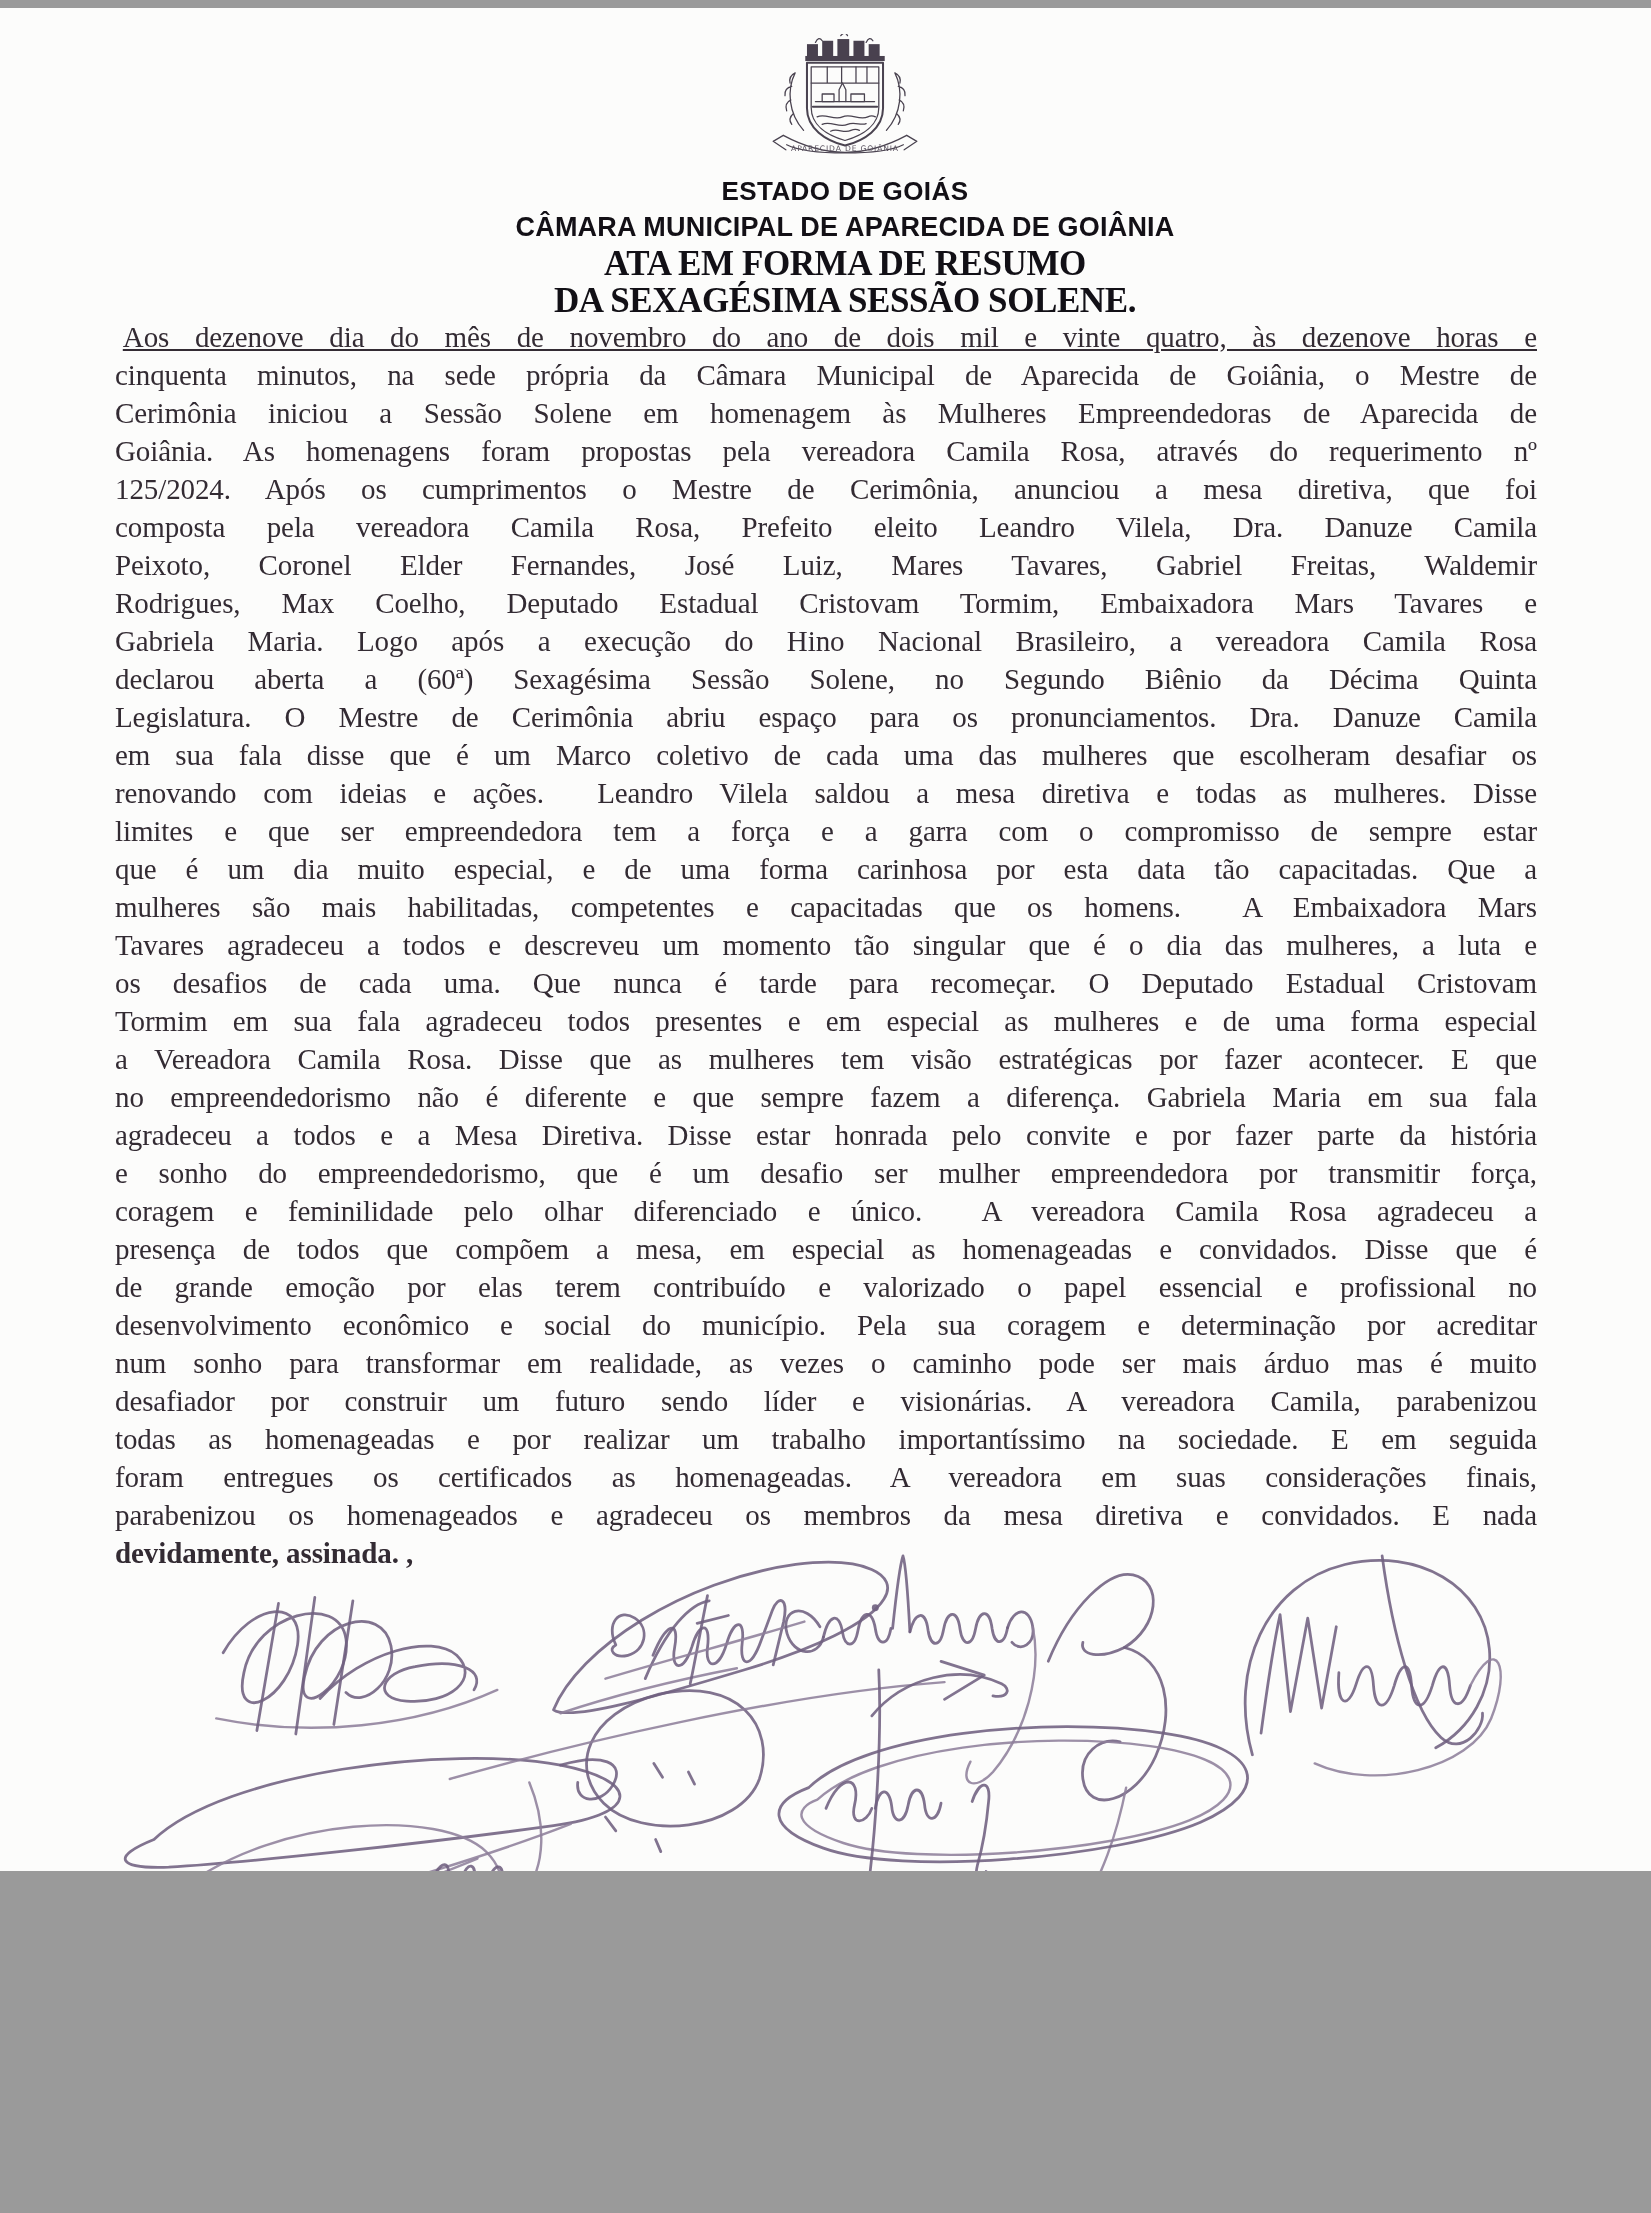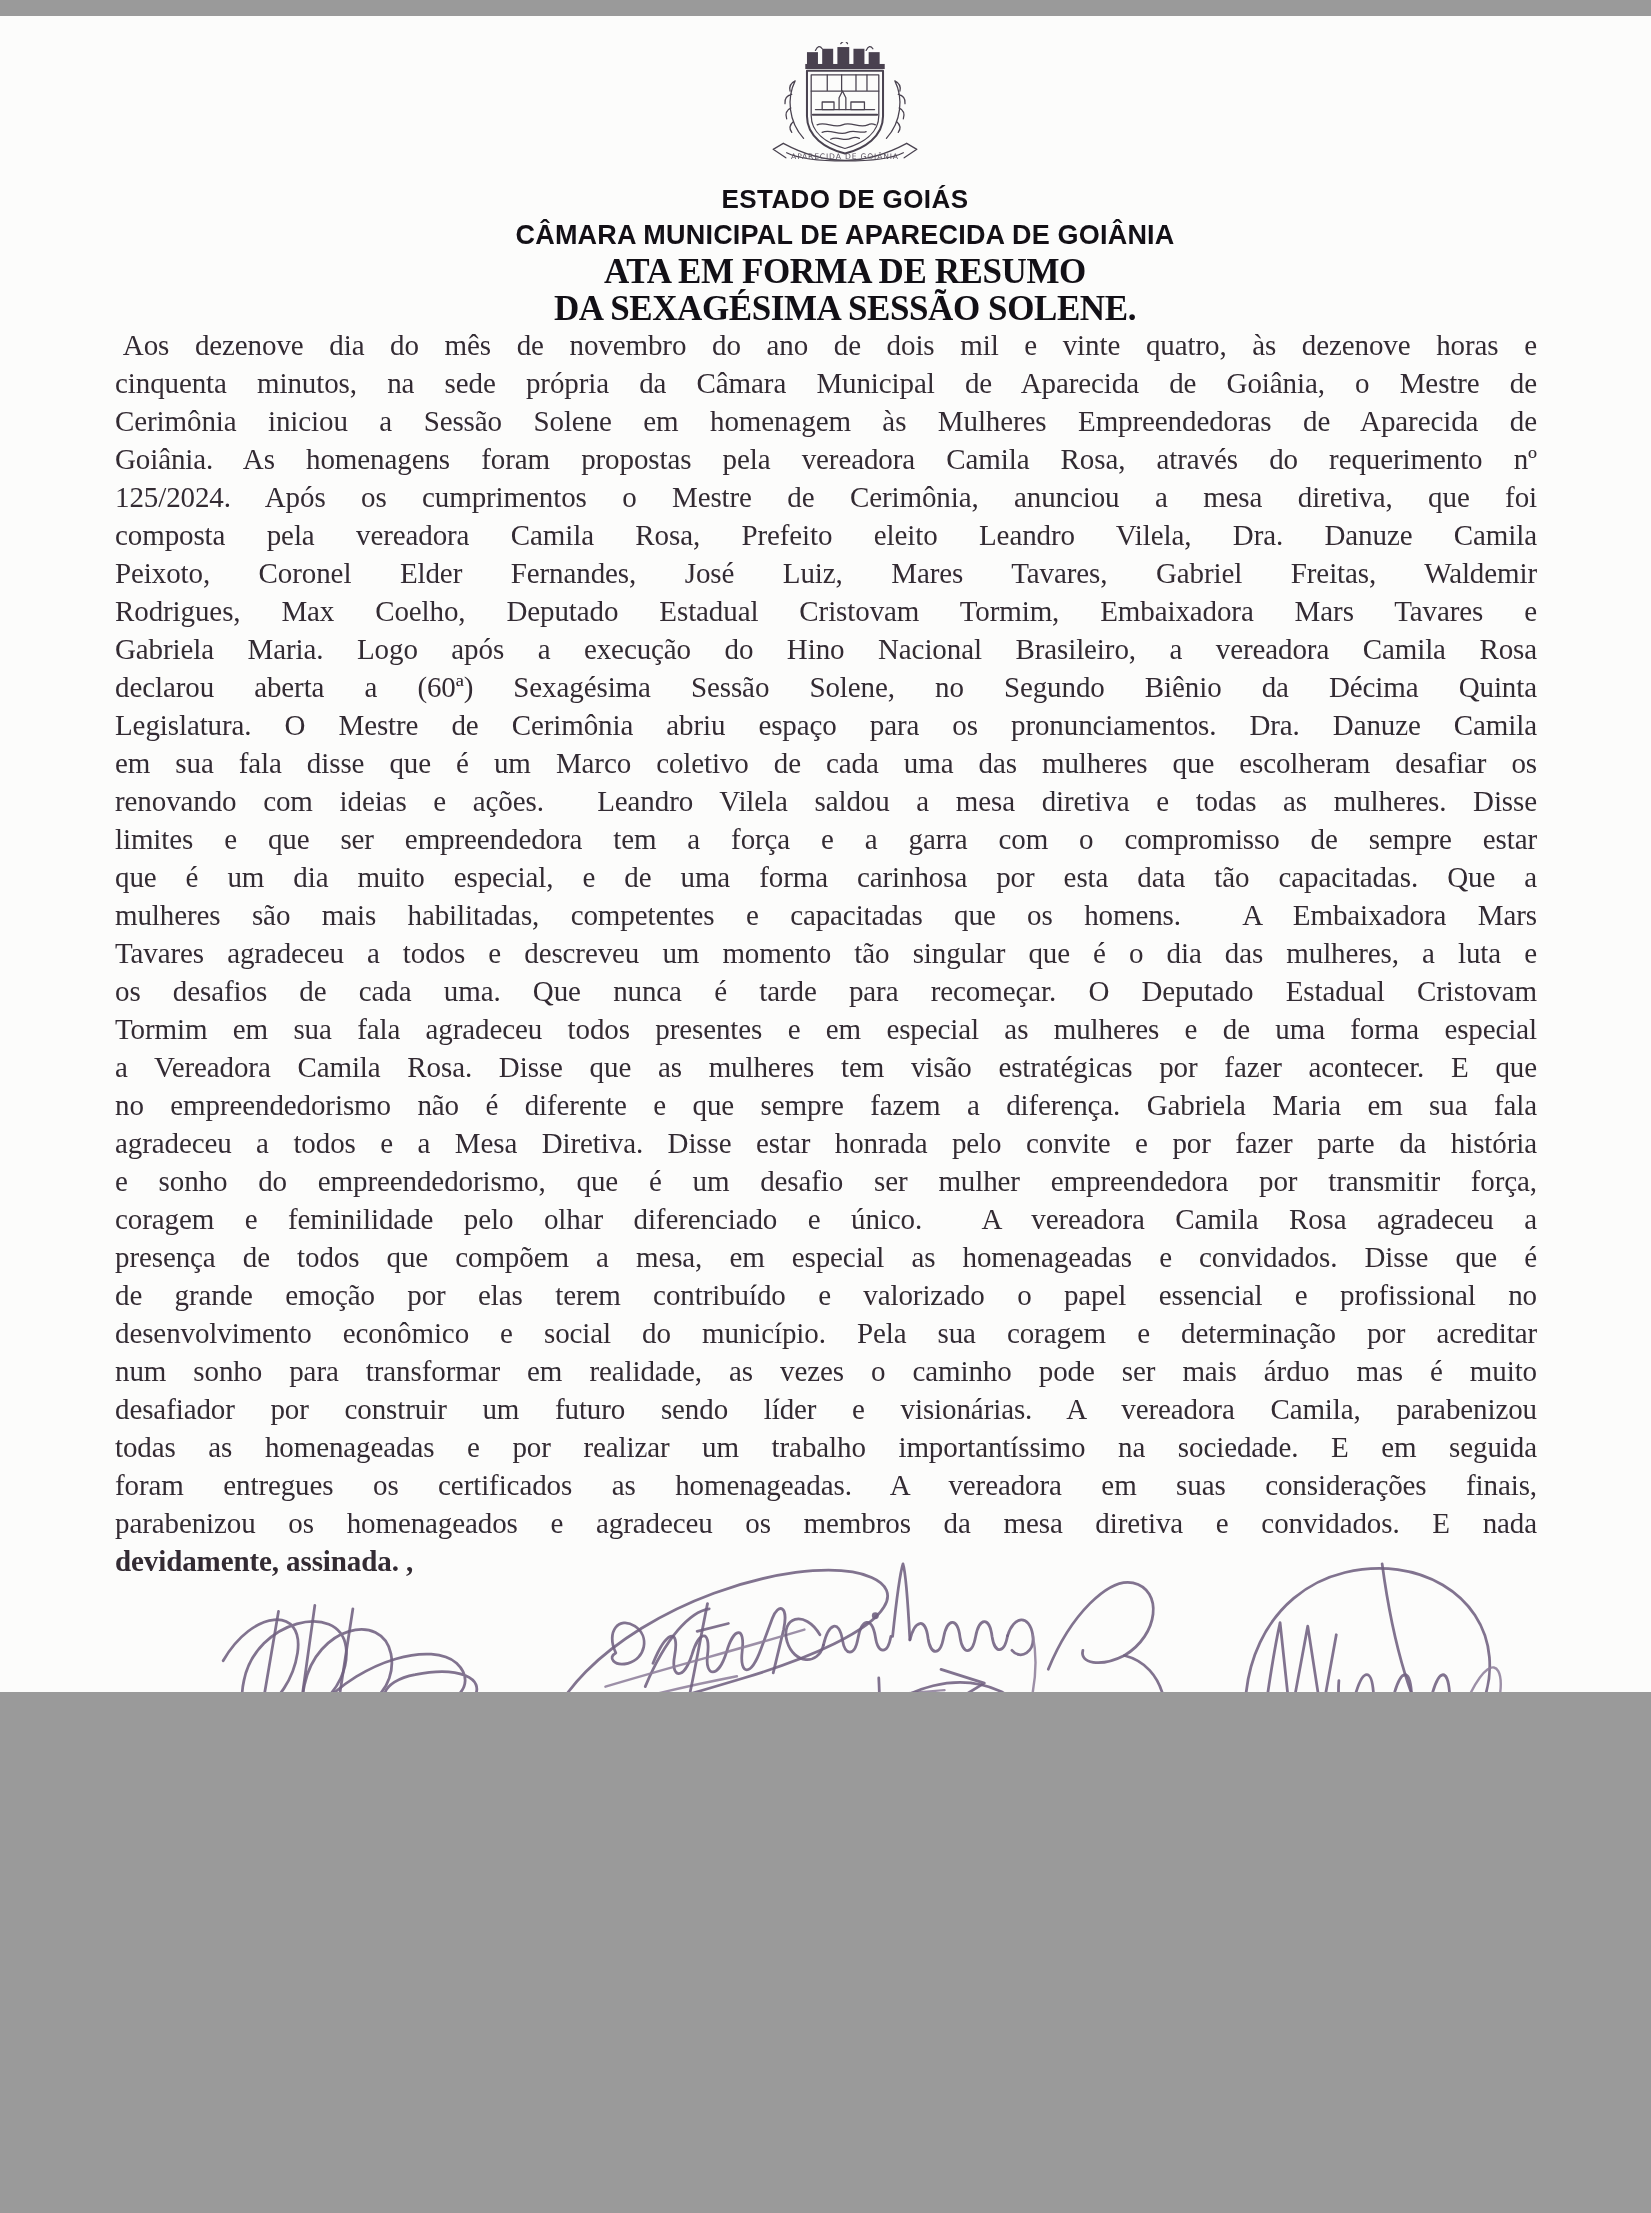--- a/index.html
+++ b/index.html
@@ -1,20 +1,20 @@
 <!DOCTYPE html>
 <html lang="pt" style="--ink: #6f6080; --text: #332b33; --heading: #161218; --paper: #fcfcfb;font-size:14px"><head>
 <meta charset="utf-8">
 <style>
   :root{
     --ink:#6f6080; --text:#332b33; --heading:#161218; --paper:#fcfcfb;
   }
   html,body{margin:0;padding:0;background:#9a9a9a;}
   .page{
-    position:relative; width:1652px; height:1676px; margin:16px auto;
+    position:relative; width:1652px; height:1863px; margin:8px auto;
     background:var(--paper);
     font-family:"Liberation Serif", serif;
     overflow:hidden;
   }
   
   .letterhead{
     position:absolute; top:26px; left:0; width:100%;
     text-align:center; transform:translateX(19px);
     color:var(--heading);
   }
@@ -38,21 +38,21 @@
   
   .minutes{
     position:absolute; top:310px; left:115px; width:1422px;
     font-size:29px; line-height:38px; color:var(--text);
     letter-spacing:-0.1px;
   }
   .body-line{
     margin:0; white-space:pre-wrap;
     text-align:justify; text-align-last:justify;
   }
-  .body-line:first-child{ text-indent:7.8px; }
+  .body-line:first-child{ text-indent:7.8px;text-decoration:underline; }
   .body-line:last-child{ text-align-last:left;font-weight:bold; }
   
   .signatures{
     position:absolute; left:0; top:1539px; width:1652px; height:502px;
   }
   .signatures path{
     fill:none; stroke:var(--ink); stroke-width:3.2;
     stroke-linecap:round; stroke-linejoin:round; opacity:.88;
   }
   .signatures path.ink-light{ stroke:#8e7f9b; stroke-width:2.8; }

